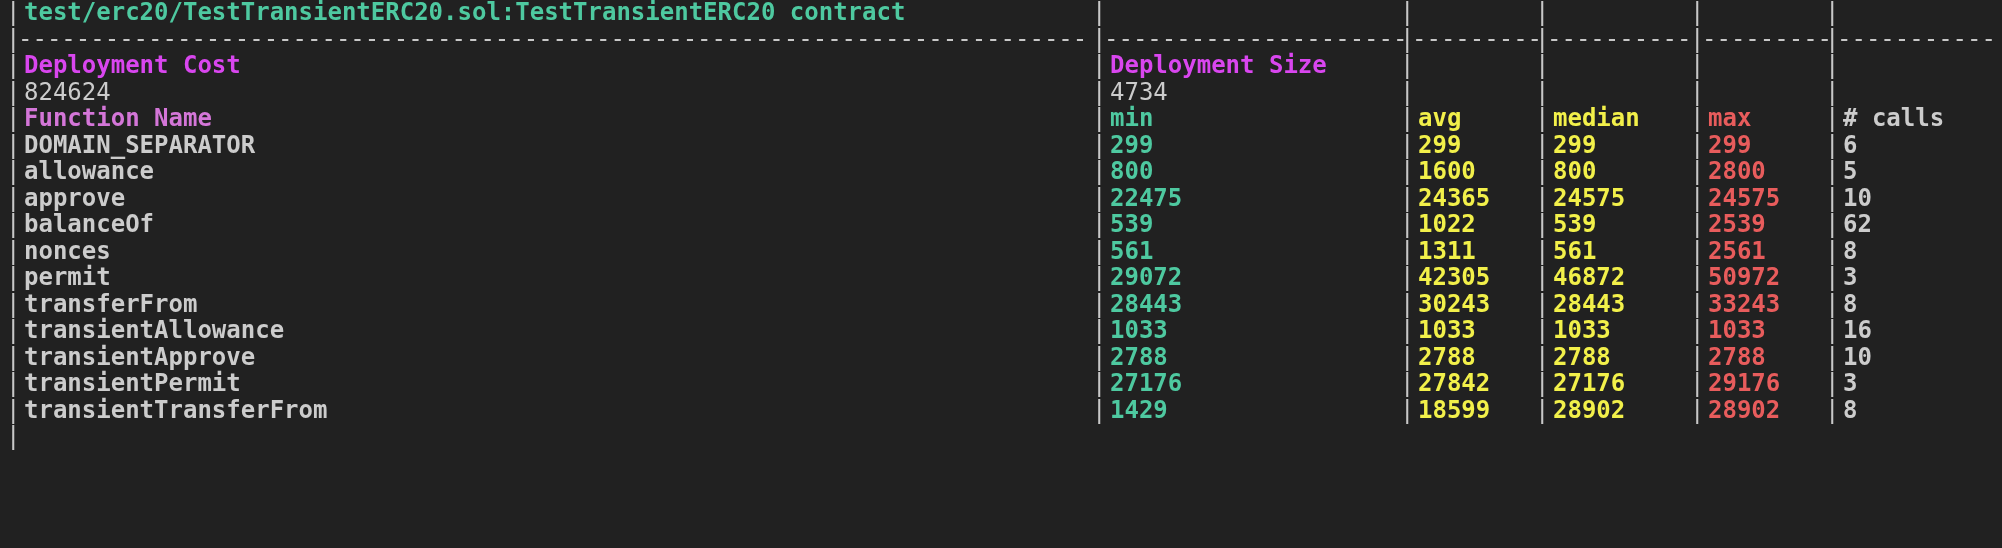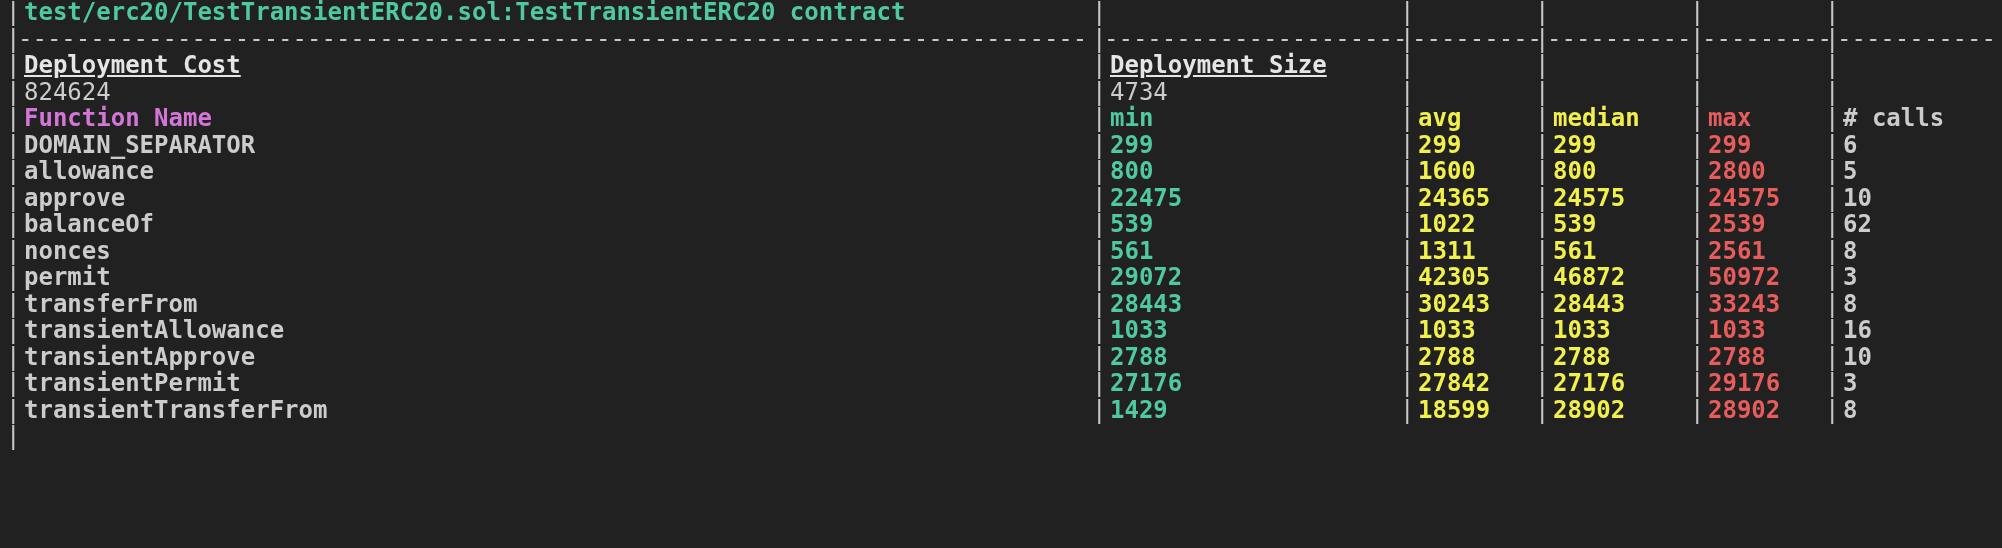--- a/index.html
+++ b/index.html
@@ -42,21 +42,21 @@
   .pipe {
     position: absolute;
     top: 0;
     height: 26.5px;
     line-height: 26.5px;
     color: #c8c8c8;
     font-size: 24px;
   }
   .bold { font-weight: bold; }
   .c-green  { color: #4ec9a0; }
-  .c-blue   { color: #e5e5e5; text-decoration: underline; }
+  .c-blue   { color: #d946ef; }
   .c-magenta{ color: #d476d8; }
   .c-yellow { color: #f2f04a; }
   .c-red    { color: #e85c5c; }
   .c-white  { color: #cccccc; }
   .sep {
     position: absolute;
     top: 0;
     height: 26.5px;
     line-height: 26.5px;
     color: #c8c8c8;

